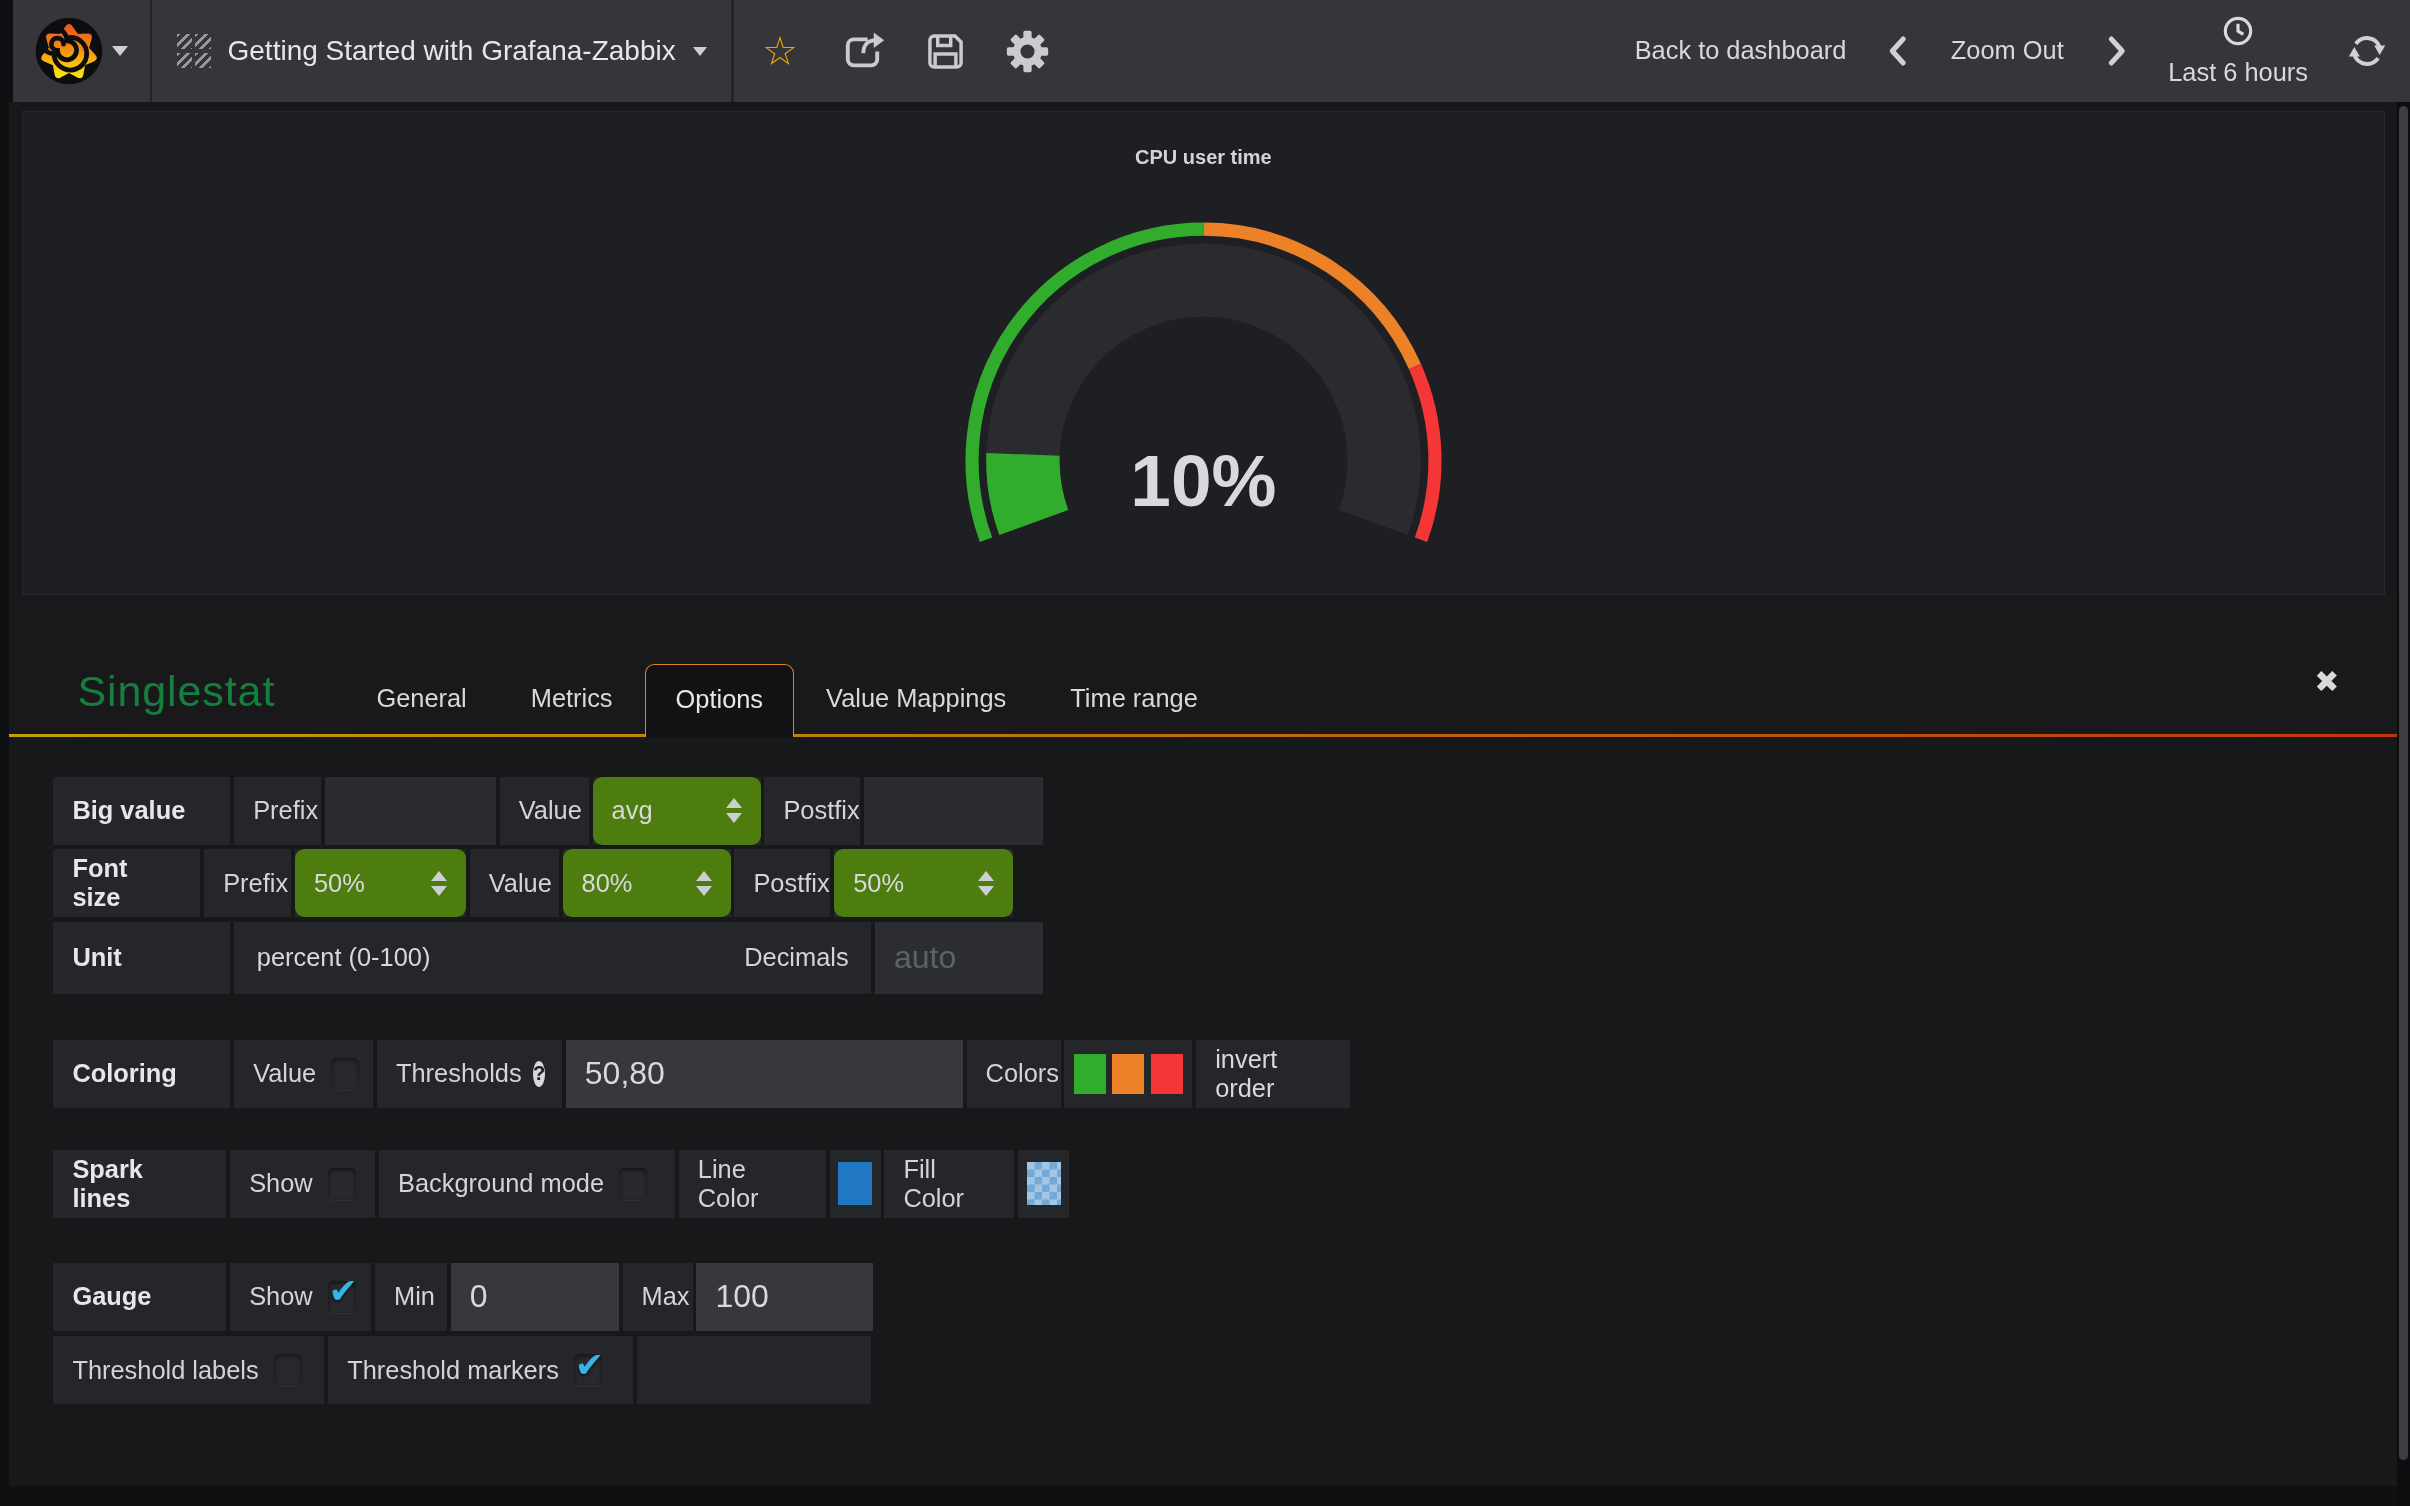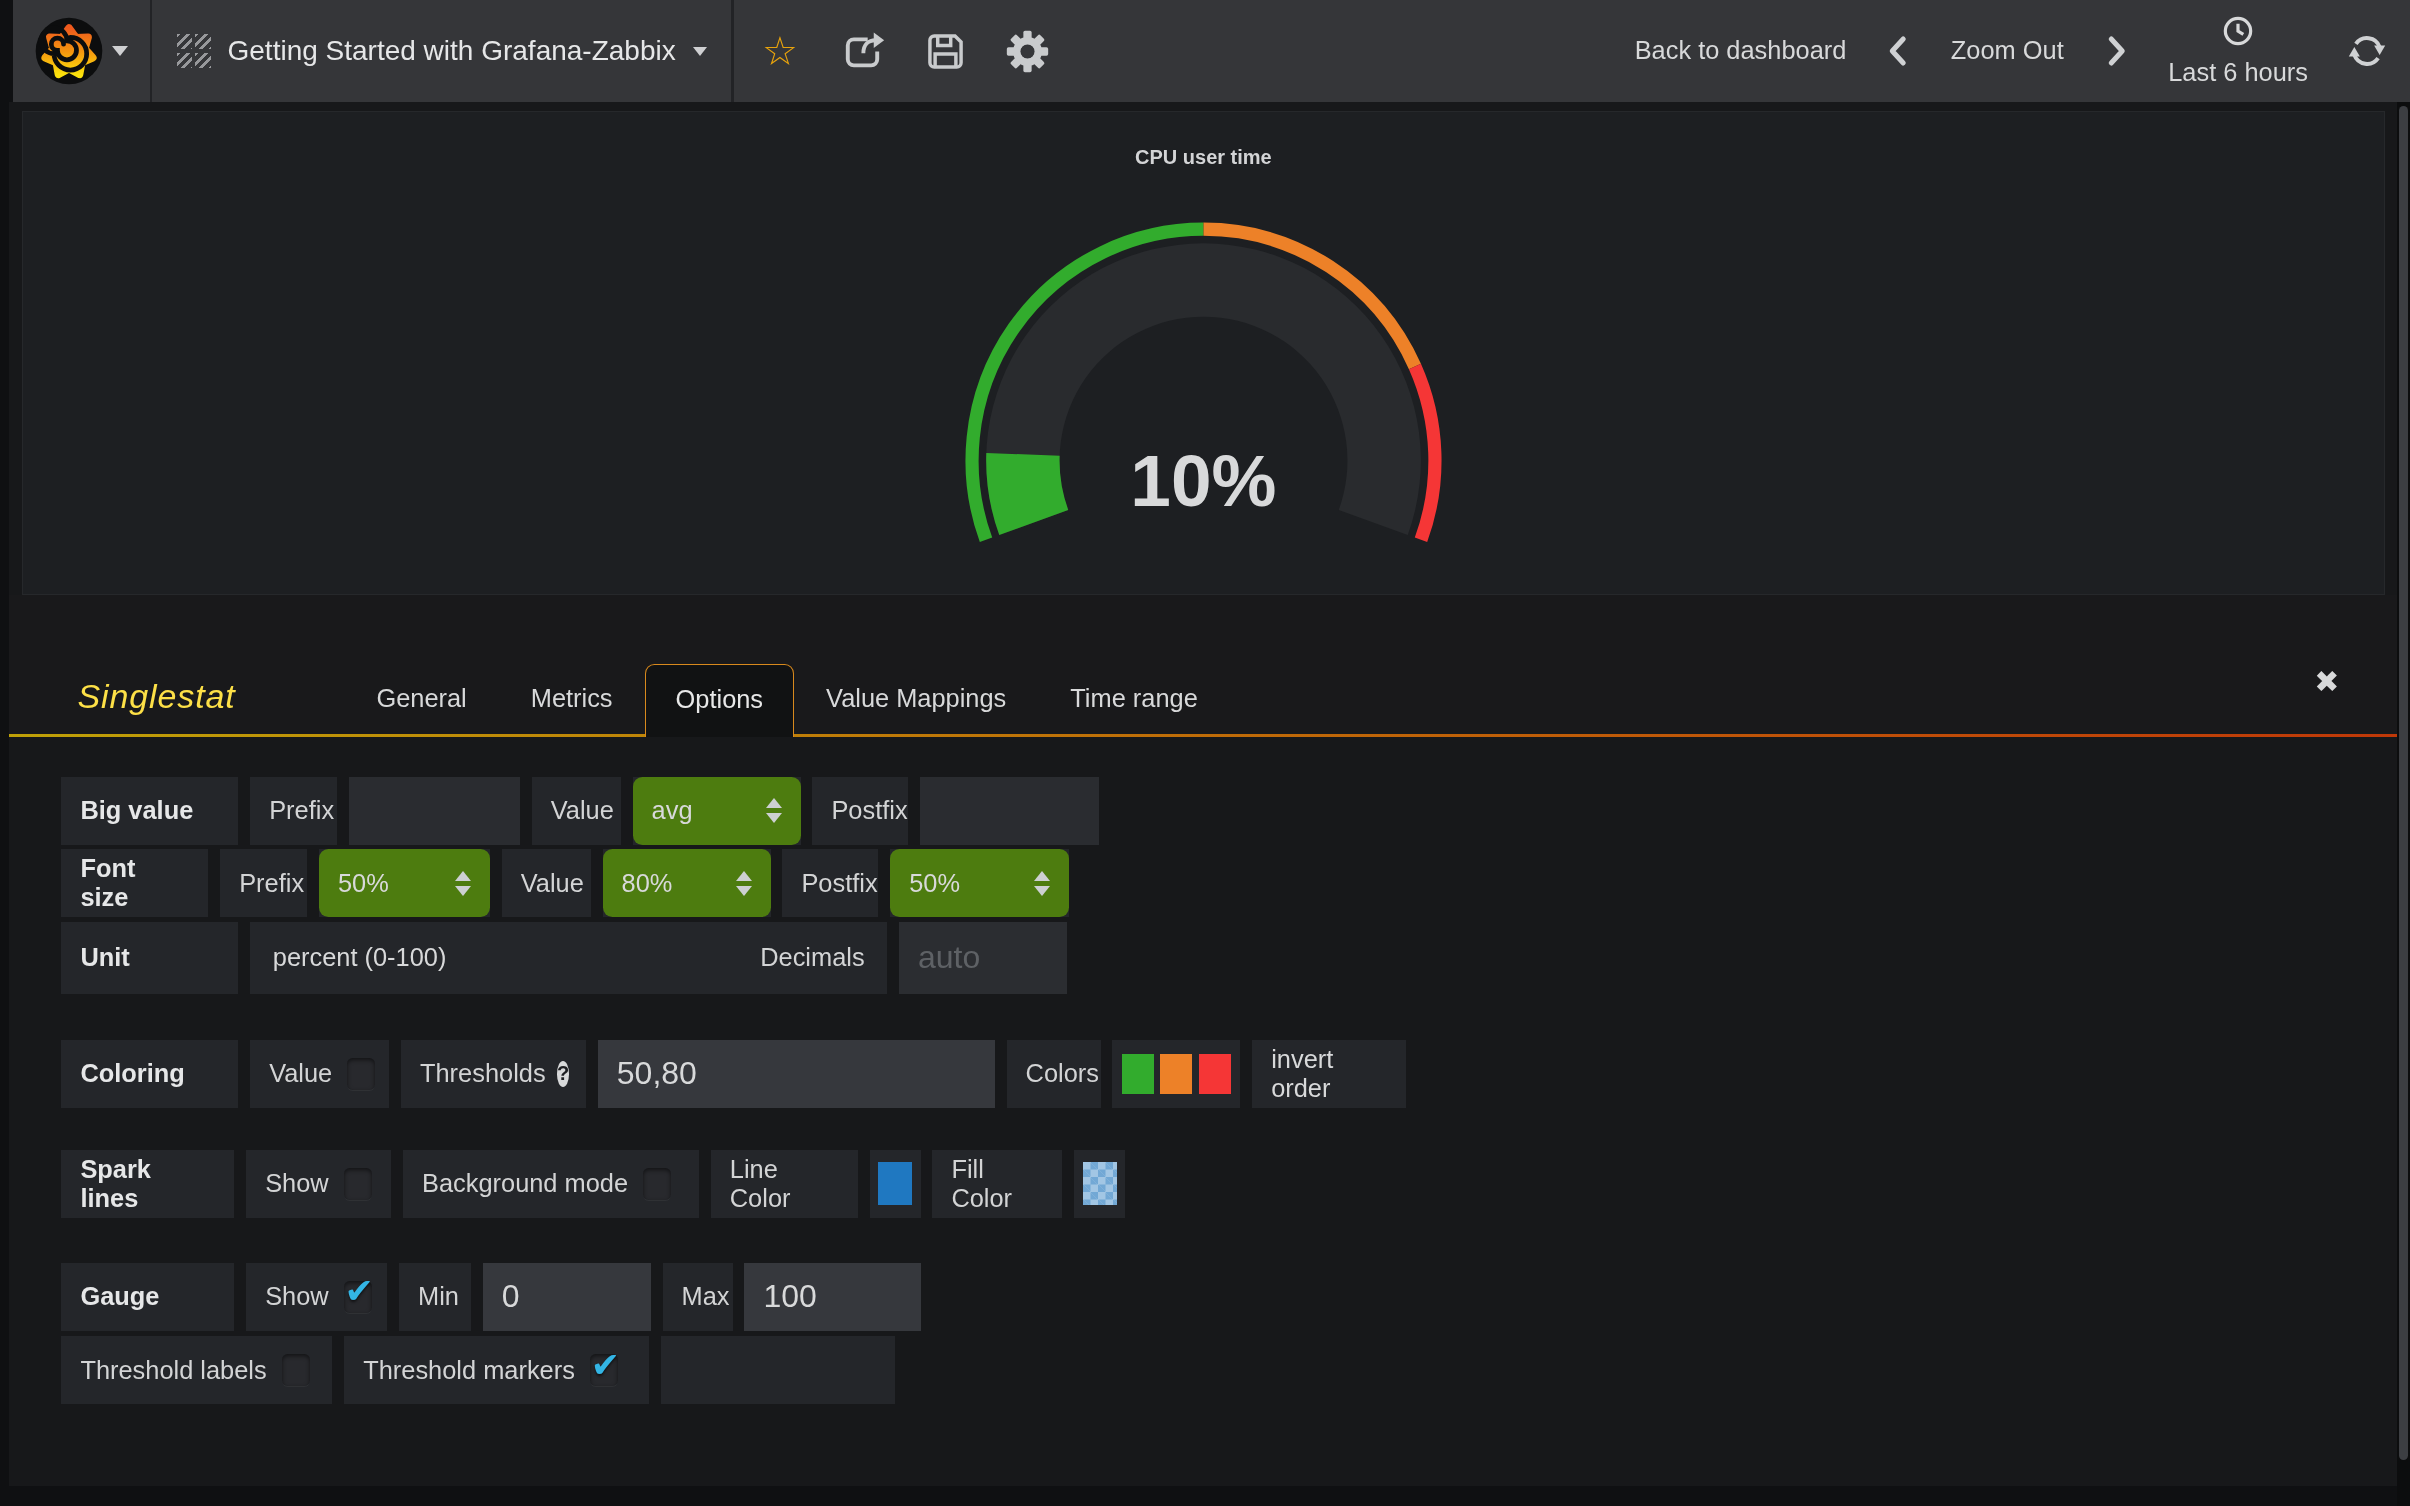--- a/index.html
+++ b/index.html
@@ -32,34 +32,34 @@
 
   
   .panel { position:relative; margin:8.5px 12.2px 0; height:484px; background:#1d1f22; border:0.9px solid #26282b; }
   .panel-title { padding-top:34px; text-align:center; font-size:20px; font-weight:bold; color:#d3d4d6; cursor:pointer; }
   .gauge-wrap { position:absolute; top:102px; left:0; right:0; display:flex; justify-content:center; }
   .gauge-value { position:absolute; top:331px; left:0; right:0; text-align:center;
                  font-size:73px; font-weight:bold; color:#d8d9da; line-height:75px; }
 
   
   .editor-header { position:relative; height:142px; background:#19191b; }
-  .editor-title { position:absolute; left:68px; bottom:21px; font-style:italic; font-weight:normal;
-                  font-size:34px; color:#fde047; letter-spacing:0.9px; }
+  .editor-title { position:absolute; left:68px; bottom:21px; font-weight:normal;
+                  font-size:43px; color:#15803d; letter-spacing:0.9px; }
   .tabs { position:absolute; left:335px; bottom:0; display:flex; align-items:flex-end; z-index:2; }
   .tab { padding:0 32px 23.5px; font-size:25.4px; color:#d8d9da; cursor:pointer; white-space:nowrap; }
   .tab.active { padding:20px 30px 22.6px; border:1.9px solid #d8891d; border-bottom:0;
                 border-radius:9.4px 9.4px 0 0; background:#111213; color:#e8e8e8; }
   .tab-underline { position:absolute; left:0; right:0; bottom:0; height:2.8px; z-index:1;
                    background:linear-gradient(90deg, rgba(255,213,0,.72), rgba(255,68,0,.72)); }
   .close-x { position:absolute; right:58px; bottom:40px; font-size:30px; color:#d8d9da; cursor:pointer; line-height:1; }
 
   
   .editor-body { padding:0 0 0 44px; }
   .opt-row { display:flex; column-gap:3.8px; margin-bottom:4.7px; }
-  .cell { background:#24262a; height:68px; display:flex; align-items:center; padding:0 19px; flex:0 0 auto;margin-left:8px; }
+  .cell { background:#24262a; height:68px; display:flex; align-items:center; padding:0 19px; flex:0 0 auto; }
   .cell.tall { height:72px; }
   .cell.lbl-bold { font-weight:bold; color:#e6e7e8; font-size:25.4px; }
   .cell.lbl { font-size:25.4px; color:#d3d4d5; }
   .cell.no-pad { padding:0; }
   .txt27 { font-size:25.4px; color:#d3d4d5; }
   .mt-table1 { margin-top:40px; }
   .mt-coloring { margin-top:46px; }
   .mt-spark { margin-top:42px; }
   .mt-gauge { margin-top:45px; }
   .gauge-rows .opt-row { margin-bottom:5.6px; }

